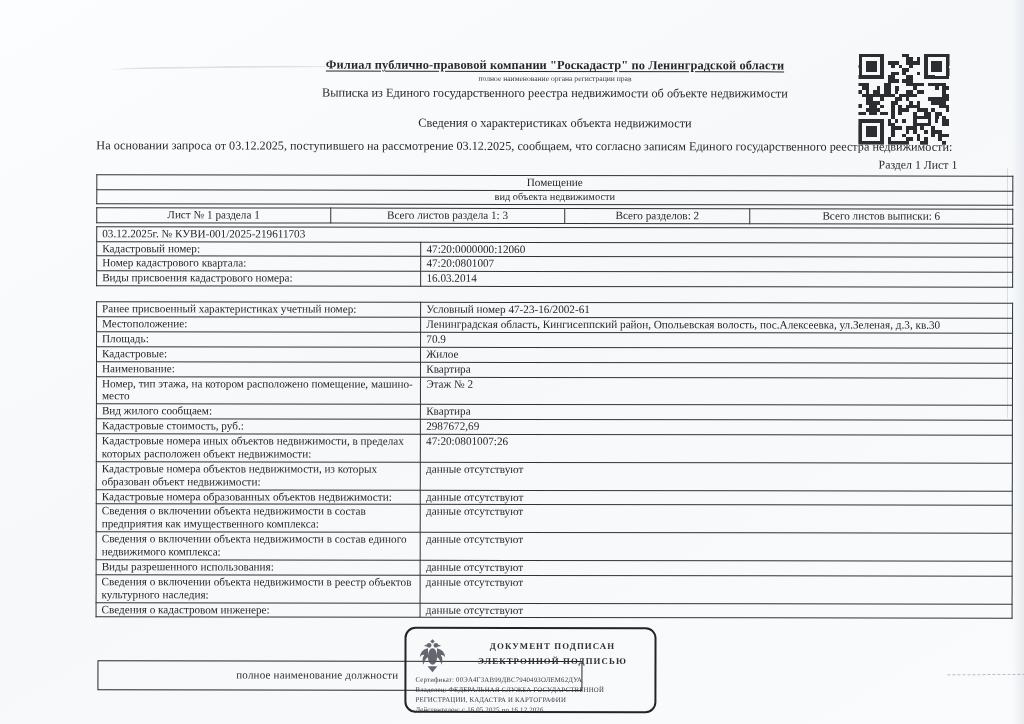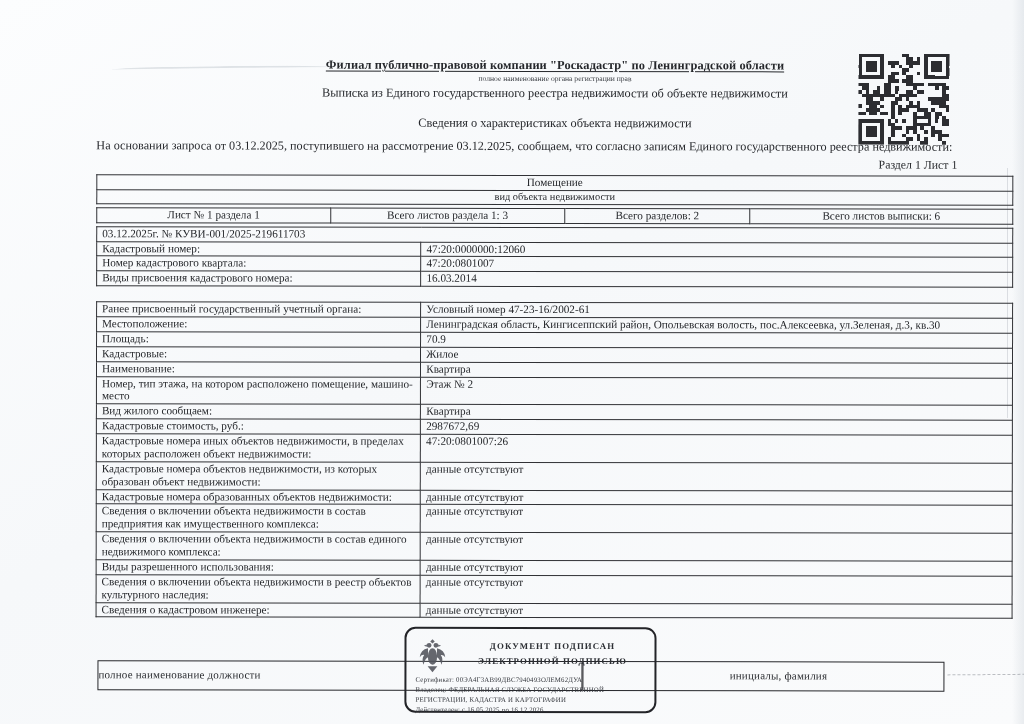--- a/index.html
+++ b/index.html
@@ -38,21 +38,21 @@
   td.caption{font-size:10.4px;}
   .attrs{border-bottom:2.4px solid #1f2024;}
   col.c1{width:35.4%;} col.c2{width:64.6%;}
 
   
   .footer{position:relative;height:104px;margin-top:3px;}
   .sig-box{position:absolute;top:40px;height:28px;border:1.5px solid #26272b;background:transparent;}
   .sig-left{left:2px;width:483px;}
   .sig-right{left:487px;width:360px;}
   .sig-label{position:absolute;top:7px;font-size:11px;letter-spacing:.2px;color:#2a2c30;}
-  .sig-left .sig-label{left:0;width:300px;text-align:left;}
+  .sig-left .sig-label{left:0;width:300px;text-align:right;}
   .sig-right .sig-label{left:45px;width:300px;text-align:center;}
   .dash-ext{position:absolute;left:852px;top:52px;width:158px;height:1px;
     border-top:1px dashed rgba(110,116,124,.45);transform:rotate(-.5deg);}
 
   .stamp{position:absolute;left:309px;top:6px;width:252px;height:86px;
     border:2px solid #232428;border-radius:11px;background:transparent;z-index:2;
     padding:6px 9px 0 9px;box-sizing:border-box;}
   .stamp-top{position:relative;height:36px;}
   .eagle{position:absolute;left:2px;top:0;width:30px;height:42px;display:block;}
   .eagle svg{width:100%;height:100%;}
@@ -444,21 +444,21 @@
       </tbody>
   </table>
 
   <table class="t attrs mt15">
     <colgroup>
         <col class="c1">
         <col class="c2">
       </colgroup>
     <tbody id="attribute-rows">
         <tr>
-          <td>Ранее присвоенный государственный учетный органа:</td>
+          <td>Ранее присвоенный характеристиках учетный номер:</td>
           <td>Условный номер 47-23-16/2002-61</td>
         </tr>
         <tr>
           <td>Местоположение:</td>
           <td>Ленинградская область, Кингисеппский район, Опольевская волость, пос.Алексеевка, ул.Зеленая, д.3, кв.30</td>
         </tr>
         <tr>
           <td>Площадь:</td>
           <td>70.9</td>
         </tr>
@@ -513,23 +513,20 @@
         <tr>
           <td>Сведения о кадастровом инженере:</td>
           <td>данные отсутствуют</td>
         </tr>
       </tbody>
   </table>
 
   <div class="footer">
     <div class="sig-box sig-left">
       <span class="sig-label">полное наименование должности</span>
-    </div>
-    <div class="sig-box sig-right">
-      <span class="sig-label">инициалы, фамилия</span>
     </div>
     <div class="dash-ext"></div>
 
     <div class="stamp">
       <div class="stamp-top">
         <span class="eagle">
           <svg viewBox="0 0 40 52" xmlns="http://www.w3.org/2000/svg">
             <g fill="#55575f" opacity=".9">
               <path d="M20 4 l-3 3 3 2.5 3-2.5 z"></path>
               <circle cx="15.5" cy="12" r="3.2"></circle>

